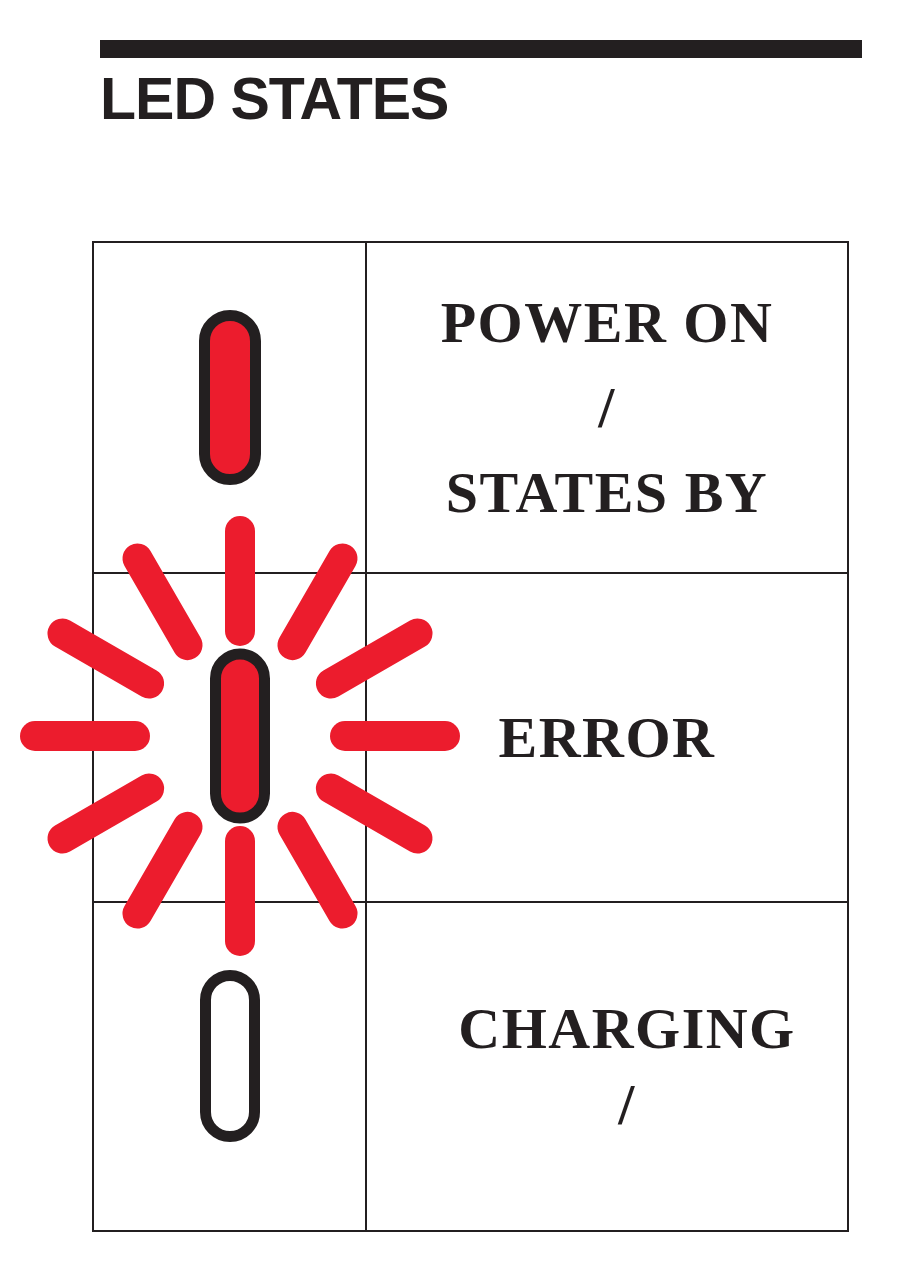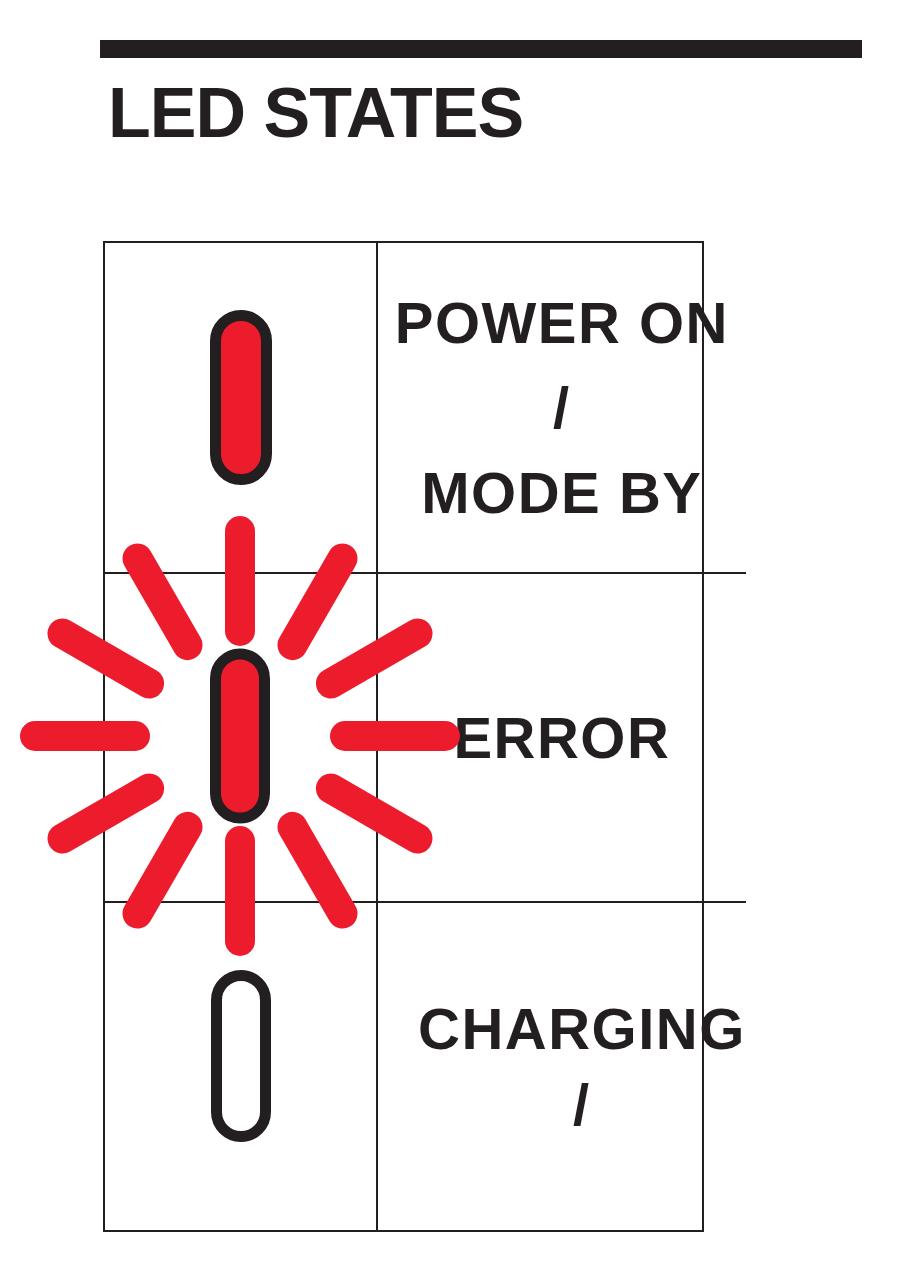--- a/index.html
+++ b/index.html
@@ -16,39 +16,40 @@
     position: absolute;
     left: 100px; top: 40px;
     width: 762px; height: 18px;
     background: var(--black, #231F20);
   }
 
   
   .title {
     position: absolute;
     left: 100px; top: 70px;
-    margin: 8px;
-    font-size: 70px;
+    margin: 0;
+    font-size: 59px;
     font-weight: bold;
     letter-spacing: -1px;
     line-height: 1;
     color: var(--black, #231F20);
     white-space: nowrap;
   }
 
   
   .led-table {
     position: absolute;
-    left: 103px; top: 241px;
-    width: 601px; height: 991px;
+    left: 92px; top: 241px;
+    width: 757px; height: 991px;
     box-sizing: border-box;
     border: 2px solid var(--black, #231F20);
     display: grid;
     grid-template-columns: 271px 1fr;
     grid-template-rows: 1fr 1fr 1fr;
+    font-family: Liberation Serif, serif;
   }
   .cell {
     display: flex;
     align-items: center;
     justify-content: center;
     box-sizing: border-box;
   }
   .cell.col-label { border-left: 2px solid var(--black, #231F20); }
   .cell.row-mid, .cell.row-bot { border-top: 2px solid var(--black, #231F20); }
 
@@ -95,21 +96,21 @@
 
   <div class="led-table">
 
     <div class="cell col-led row-top">
       <div class="pill pill-on"></div>
     </div>
     <div class="cell col-label row-top">
       <div class="label lh-r1">
         <span>POWER ON</span>
         <span>/</span>
-        <span>MODE BY</span>
+        <span>STATES BY</span>
       </div>
     </div>
 
     <div class="cell col-led row-mid"></div>
     <div class="cell col-label row-mid">
       <div class="label lh-r2">
         <span>ERROR</span>
       </div>
     </div>
 

